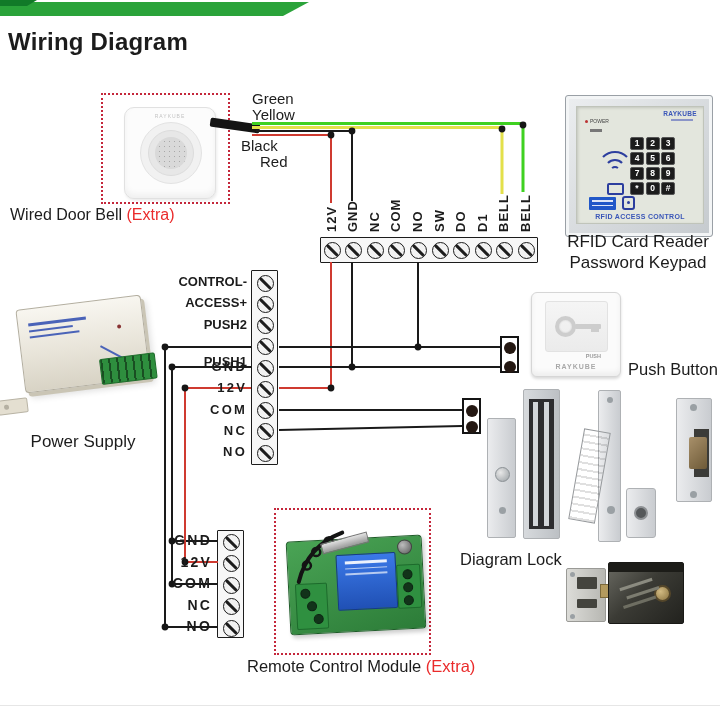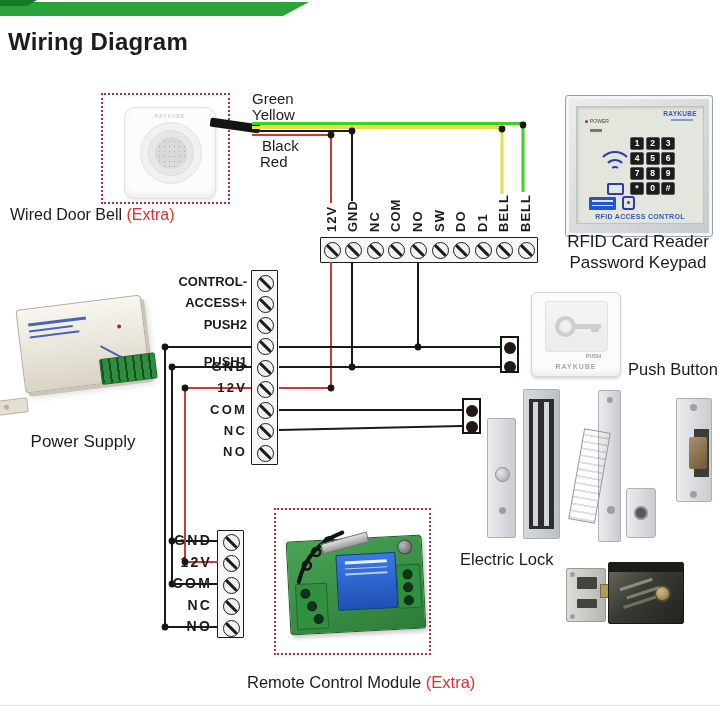--- a/index.html
+++ b/index.html
@@ -168,21 +168,21 @@
   .relay i{display:block;height:2.5px;background:rgba(255,255,255,.9);margin:6px 8px 0;}
   .relay i+i{height:1.8px;background:rgba(255,255,255,.65);margin-top:4px;}
   .pcb-term{position:absolute;background:#2f9040;border:1px solid #1d6b2c;border-radius:2px;}
   .pcb-term .d{position:absolute;width:10px;height:10px;border-radius:50%;background:#12331a;
                border:1.5px solid #0c2412;}
   .rx-bar{position:absolute;left:34px;top:-2px;width:48px;height:11px;transform:rotate(-12deg);
           background:linear-gradient(#e2e2e2,#979797);border:1px solid #767676;}
   .cap{position:absolute;right:9px;top:3px;width:15px;height:15px;border-radius:50%;border:1px solid #444;
        background:radial-gradient(circle at 35% 35%,#bdbdbd,#585858);}
   .ant{position:absolute;left:6px;top:-14px;}
-  #remote-caption{position:absolute;left:247px;top:657px;font-size:16.5px;font-weight:500;margin-top:16px;}
+  #remote-caption{position:absolute;left:247px;top:657px;font-size:16.5px;font-weight:500;}
 
   #bottom-line{position:absolute;left:0;top:705px;width:720px;height:1px;background:#e6e6e6;}
 </style>
 </head>
 <body>
 
 <div id="page">
 
   <svg id="banner" width="720" height="20">
     <polygon class="banner-main" points="0,2 309,2 283,16 0,16"></polygon>
@@ -198,21 +198,21 @@
       <div class="sp-mid">
         <div class="sp-in"></div>
       </div>
     </div>
   </div>
   <div id="bell-stub"></div>
   <div id="bell-caption"><span>Wired Door Bell </span><span class="extra">(Extra)</span></div>
 
   <div class="wlabel" style="left:252px;top:90px;">Green</div>
   <div class="wlabel" style="left:252px;top:106px;">Yellow</div>
-  <div class="wlabel" style="left:262px;top:137px;">Black</div>
+  <div class="wlabel" style="left:241px;top:137px;">Black</div>
   <div class="wlabel" style="left:260px;top:153px;">Red</div>
 
   <div id="top-strip" class="strip">
       <div class="screw" style="left: 2.5px; top: 4px;"></div>
       <div class="screw" style="left: 24.1px; top: 4px;"></div>
       <div class="screw" style="left: 45.7px; top: 4px;"></div>
       <div class="screw" style="left: 67.3px; top: 4px;"></div>
       <div class="screw" style="left: 88.9px; top: 4px;"></div>
       <div class="screw" style="left: 110.5px; top: 4px;"></div>
       <div class="screw" style="left: 132.1px; top: 4px;"></div>
@@ -323,21 +323,21 @@
   </div>
   <div class="lockplate" style="left:626px;top:488px;width:30px;height:50px;border-radius:3px;">
     <div id="lock4-hole"></div>
   </div>
   <div class="lockplate" style="left:676px;top:398px;width:36px;height:104px;">
     <div class="hole" style="left:13px;top:5px;width:7px;height:7px;"></div>
     <div class="hole" style="left:13px;top:92px;width:7px;height:7px;"></div>
     <div id="lock5-recess"></div>
     <div style="position:absolute;right:4px;top:38px;width:18px;height:32px;border-radius:2px;background:linear-gradient(135deg,#a8906a,#6e5a38);"></div>
   </div>
-  <div id="lock-caption">Electric Lock</div>
+  <div id="lock-caption">Diagram Lock</div>
 
   <div id="rim-strike">
     <div class="rim-slot" style="top:8px;"></div>
     <div class="rim-slot" style="top:30px;height:9px;"></div>
     <div class="hole" style="left:3px;top:3px;width:5px;height:5px;"></div>
     <div class="hole" style="left:3px;top:45px;width:5px;height:5px;"></div>
   </div>
   <div class="rim-pin"></div>
   <div id="rim-body">
     <div class="rim-key"></div>

